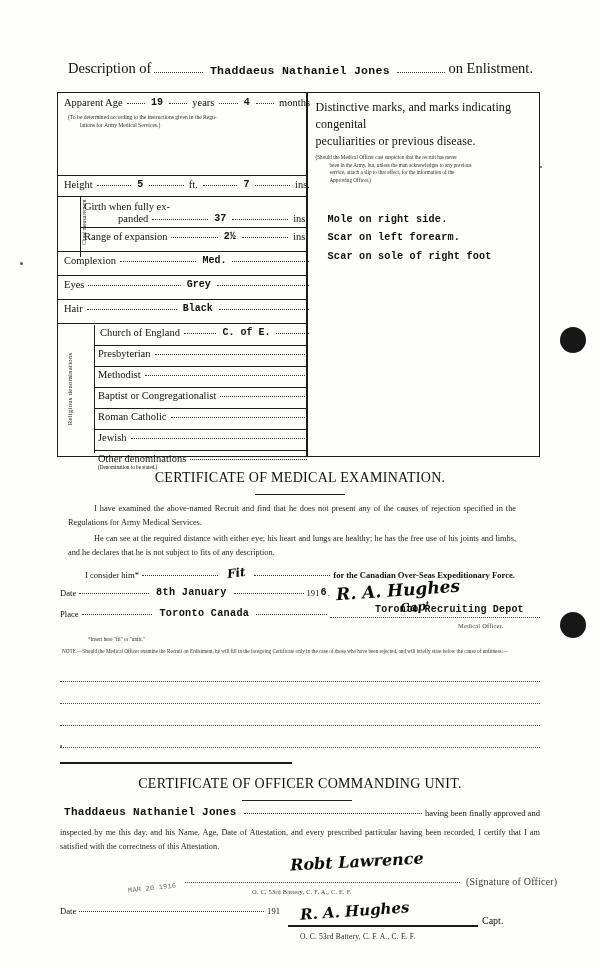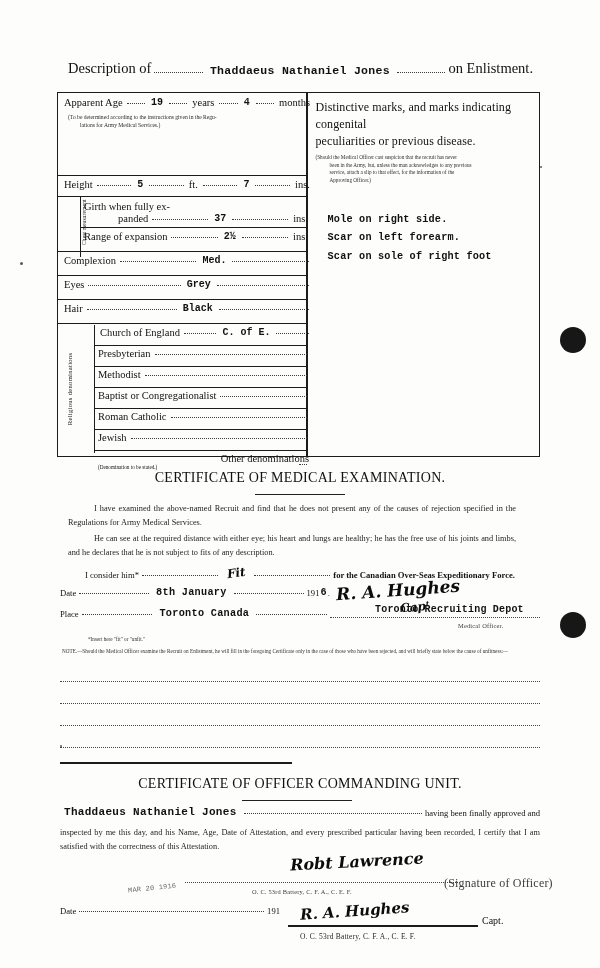--- a/index.html
+++ b/index.html
@@ -411,21 +411,21 @@
         <span class="dotline"></span>
       </div>
 
       <div class="hrule short" style="left:36px;width:212px;top:336px;"></div>
       <div class="field" style="position:absolute;left:36px;top:339px;width:212px;padding-left:4px;">
         <span class="lbl">Jewish</span>
         <span class="dotline"></span>
       </div>
 
       <div class="hrule short" style="left:36px;width:212px;top:357px;"></div>
-      <div class="field" style="position:absolute;left:36px;top:360px;width:212px;padding-left:4px;flex-direction:column;">
+      <div class="field" style="position:absolute;left:36px;top:360px;width:212px;padding-left:4px;">
         <span class="lbl">Other denominations</span>
         <span class="dotline"></span>
       </div>
       <div style="position:absolute;left:40px;top:371px;font-size:5.2px;">(Denomination to be stated.)</div>
     </div>
 
     <div class="right-col">
       <div class="marks-head">
         <div>Distinctive marks, and marks indicating congenital</div>
         <div>peculiarities or previous disease.</div>
@@ -505,21 +505,21 @@
     <span class="dotline"></span>
     <span>having been finally approved and</span>
   </div>
 
   <div class="para" style="left:60px;top:826px;width:480px;">
     <span>inspected by me this day, and his Name, Age, Date of Attestation, and every prescribed particular having been recorded, I certify that I am satisfied with the correctness of this Attestation.</span>
   </div>
 
   <div class="sig s3" style="left:290px;top:852px;">Robt Lawrence</div>
   <div class="blankline" style="left:185px;top:882px;width:275px;"></div>
-  <div class="subscript-line" style="left:444px;top:876px;font-size:12px;">(Signature of Officer)</div>
+  <div class="subscript-line" style="left:466px;top:876px;font-size:10px;">(Signature of Officer)</div>
   <div class="subscript-line" style="left:252px;top:888px;">O. C. 53rd Battery, C. F. A., C. E. F.</div>
 
   <div class="stamp-faint" style="left:128px;top:884px;transform:rotate(-6deg);">MAR 20 1916</div>
 
   <div class="inline-row" style="left:60px;top:906px;width:220px;">
     <span>Date</span>
     <span class="dotline"></span>
     <span>191</span>
   </div>
 

